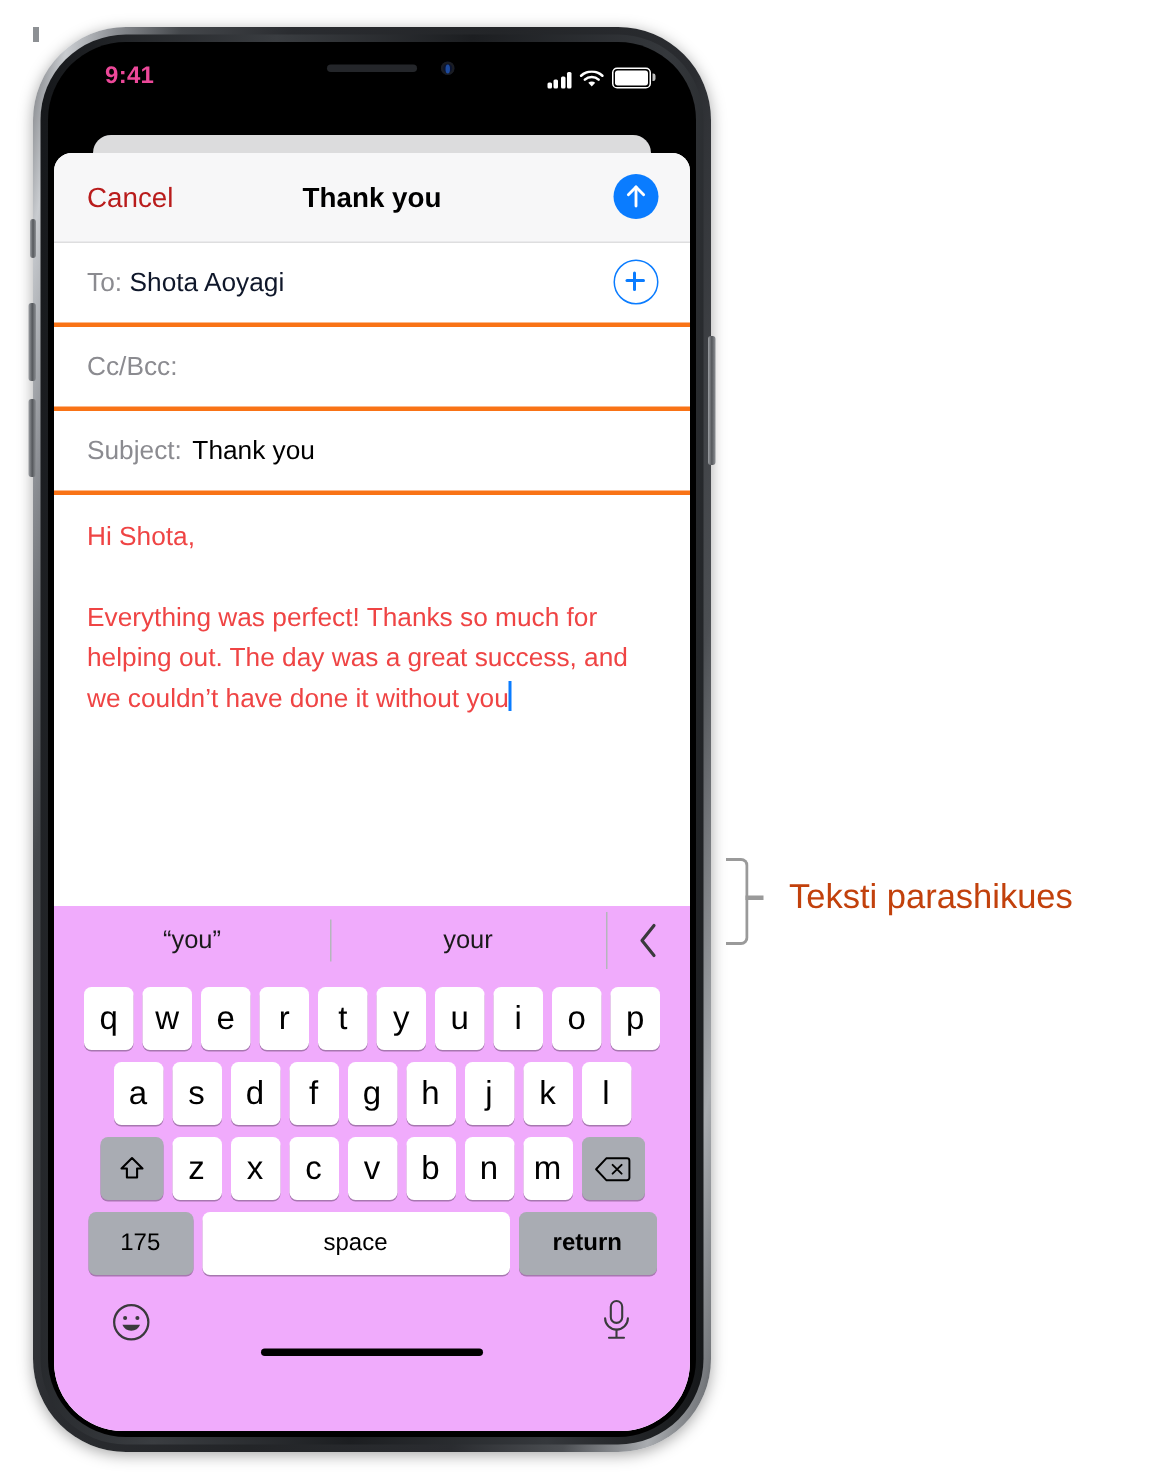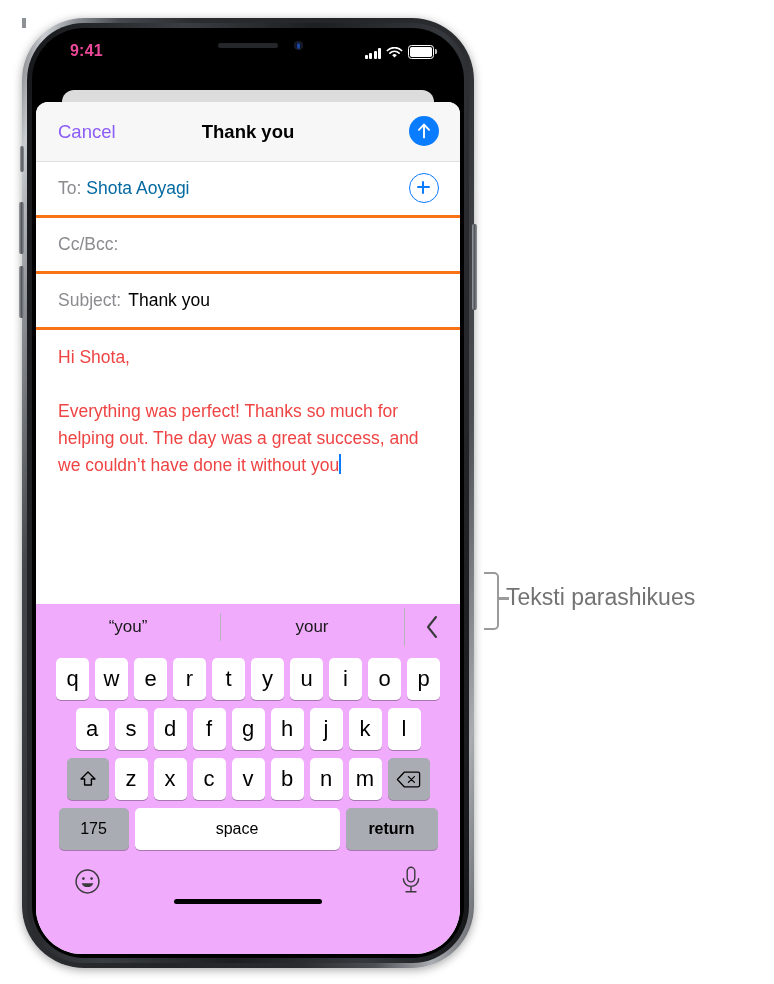--- a/index.html
+++ b/index.html
@@ -52,32 +52,32 @@
   .behind-card{position:absolute;left:26px;right:26px;top:58px;height:40px;background:#dcdcdd;
     border-radius:12px 12px 0 0;}
 
   
   .sheet{position:absolute;left:0;right:0;top:70px;bottom:0;background:#fff;border-radius:12px 12px 0 0;
     overflow:hidden;}
   .grabber{position:absolute;left:50%;transform:translateX(-50%);top:8px;width:44px;height:5px;
     border-radius:3px;background:#c2c2c5;}
 
   .navbar{position:relative;height:59px;background:#f7f7f8;border-bottom:1px solid #dededf;}
-  .nav-cancel{position:absolute;left:22px;top:19px;font-size:18.5px;color:#8b5cf6;}
+  .nav-cancel{position:absolute;left:22px;top:19px;font-size:18.5px;color:#b91c1c;}
   .nav-title{position:absolute;left:50%;transform:translateX(-50%);top:19px;font-size:18.5px;
     font-weight:700;color:#000;}
   .send-btn{position:absolute;right:21px;top:14px;width:30px;height:30px;border-radius:50%;
     background:#0a7cff;}
   .send-btn svg{position:absolute;left:7px;top:7px;}
 
   .field{position:relative;height:53px;border-bottom:3px solid #f97316;padding-left:22px;
     display:flex;align-items:center;font-size:17.5px;}
   .fl{color:#8b8b90;}
   .fv{color:#000;margin-left:7px;}
-  .fv.link{color:#0369a1;margin-left:5px;}
+  .fv.link{color:#0f172a;margin-left:5px;}
   .add-btn{position:absolute;right:21px;top:11px;width:28px;height:28px;border-radius:50%;
     border:1.7px solid #0a7cff;}
   .add-btn::before,.add-btn::after{content:"";position:absolute;background:#0a7cff;border-radius:1px;}
   .add-btn::before{left:6.5px;top:12.2px;width:13px;height:2.1px;}
   .add-btn::after{top:6.5px;left:12.2px;height:13px;width:2.1px;}
 
   .body-area{padding:14px 22px 0 22px;font-size:17.5px;line-height:27px;color:#ef4444;white-space:pre-wrap;}
   .caret{display:inline-block;width:2px;height:20px;background:#0a7cff;vertical-align:-3px;}
 
   
@@ -105,21 +105,21 @@
   .emoji-btn{position:absolute;left:38px;top:10px;width:27px;height:27px;}
   .mic-btn{position:absolute;right:38px;top:8px;}
   .home-ind{position:absolute;left:50%;transform:translateX(-50%);bottom:14px;width:148px;height:5px;
     border-radius:3px;background:#000;}
 
   
   .callout{position:absolute;left:484px;top:572px;}
   .brk{position:absolute;left:0;top:0;width:13px;height:54px;
     border:2.5px solid #9a9a9a;border-left:none;border-radius:0 5px 5px 0;}
   .brk-stem{position:absolute;left:13px;top:25px;width:12px;height:2.5px;background:#9a9a9a;}
-  .callout-text{position:absolute;left:22px;top:12px;font-size:23px;color:#737373;white-space:nowrap;}
+  .callout-text{position:absolute;left:42px;top:12px;font-size:23px;color:#c2410c;white-space:nowrap;}
 </style>
 </head>
 <body>
 
 <div id="phone">
   <div class="frame-outer"></div>
   <div class="frame-mid"></div>
   <div class="frame-inner"></div>
 
   <div class="btn-side btn-left-mute"></div>

